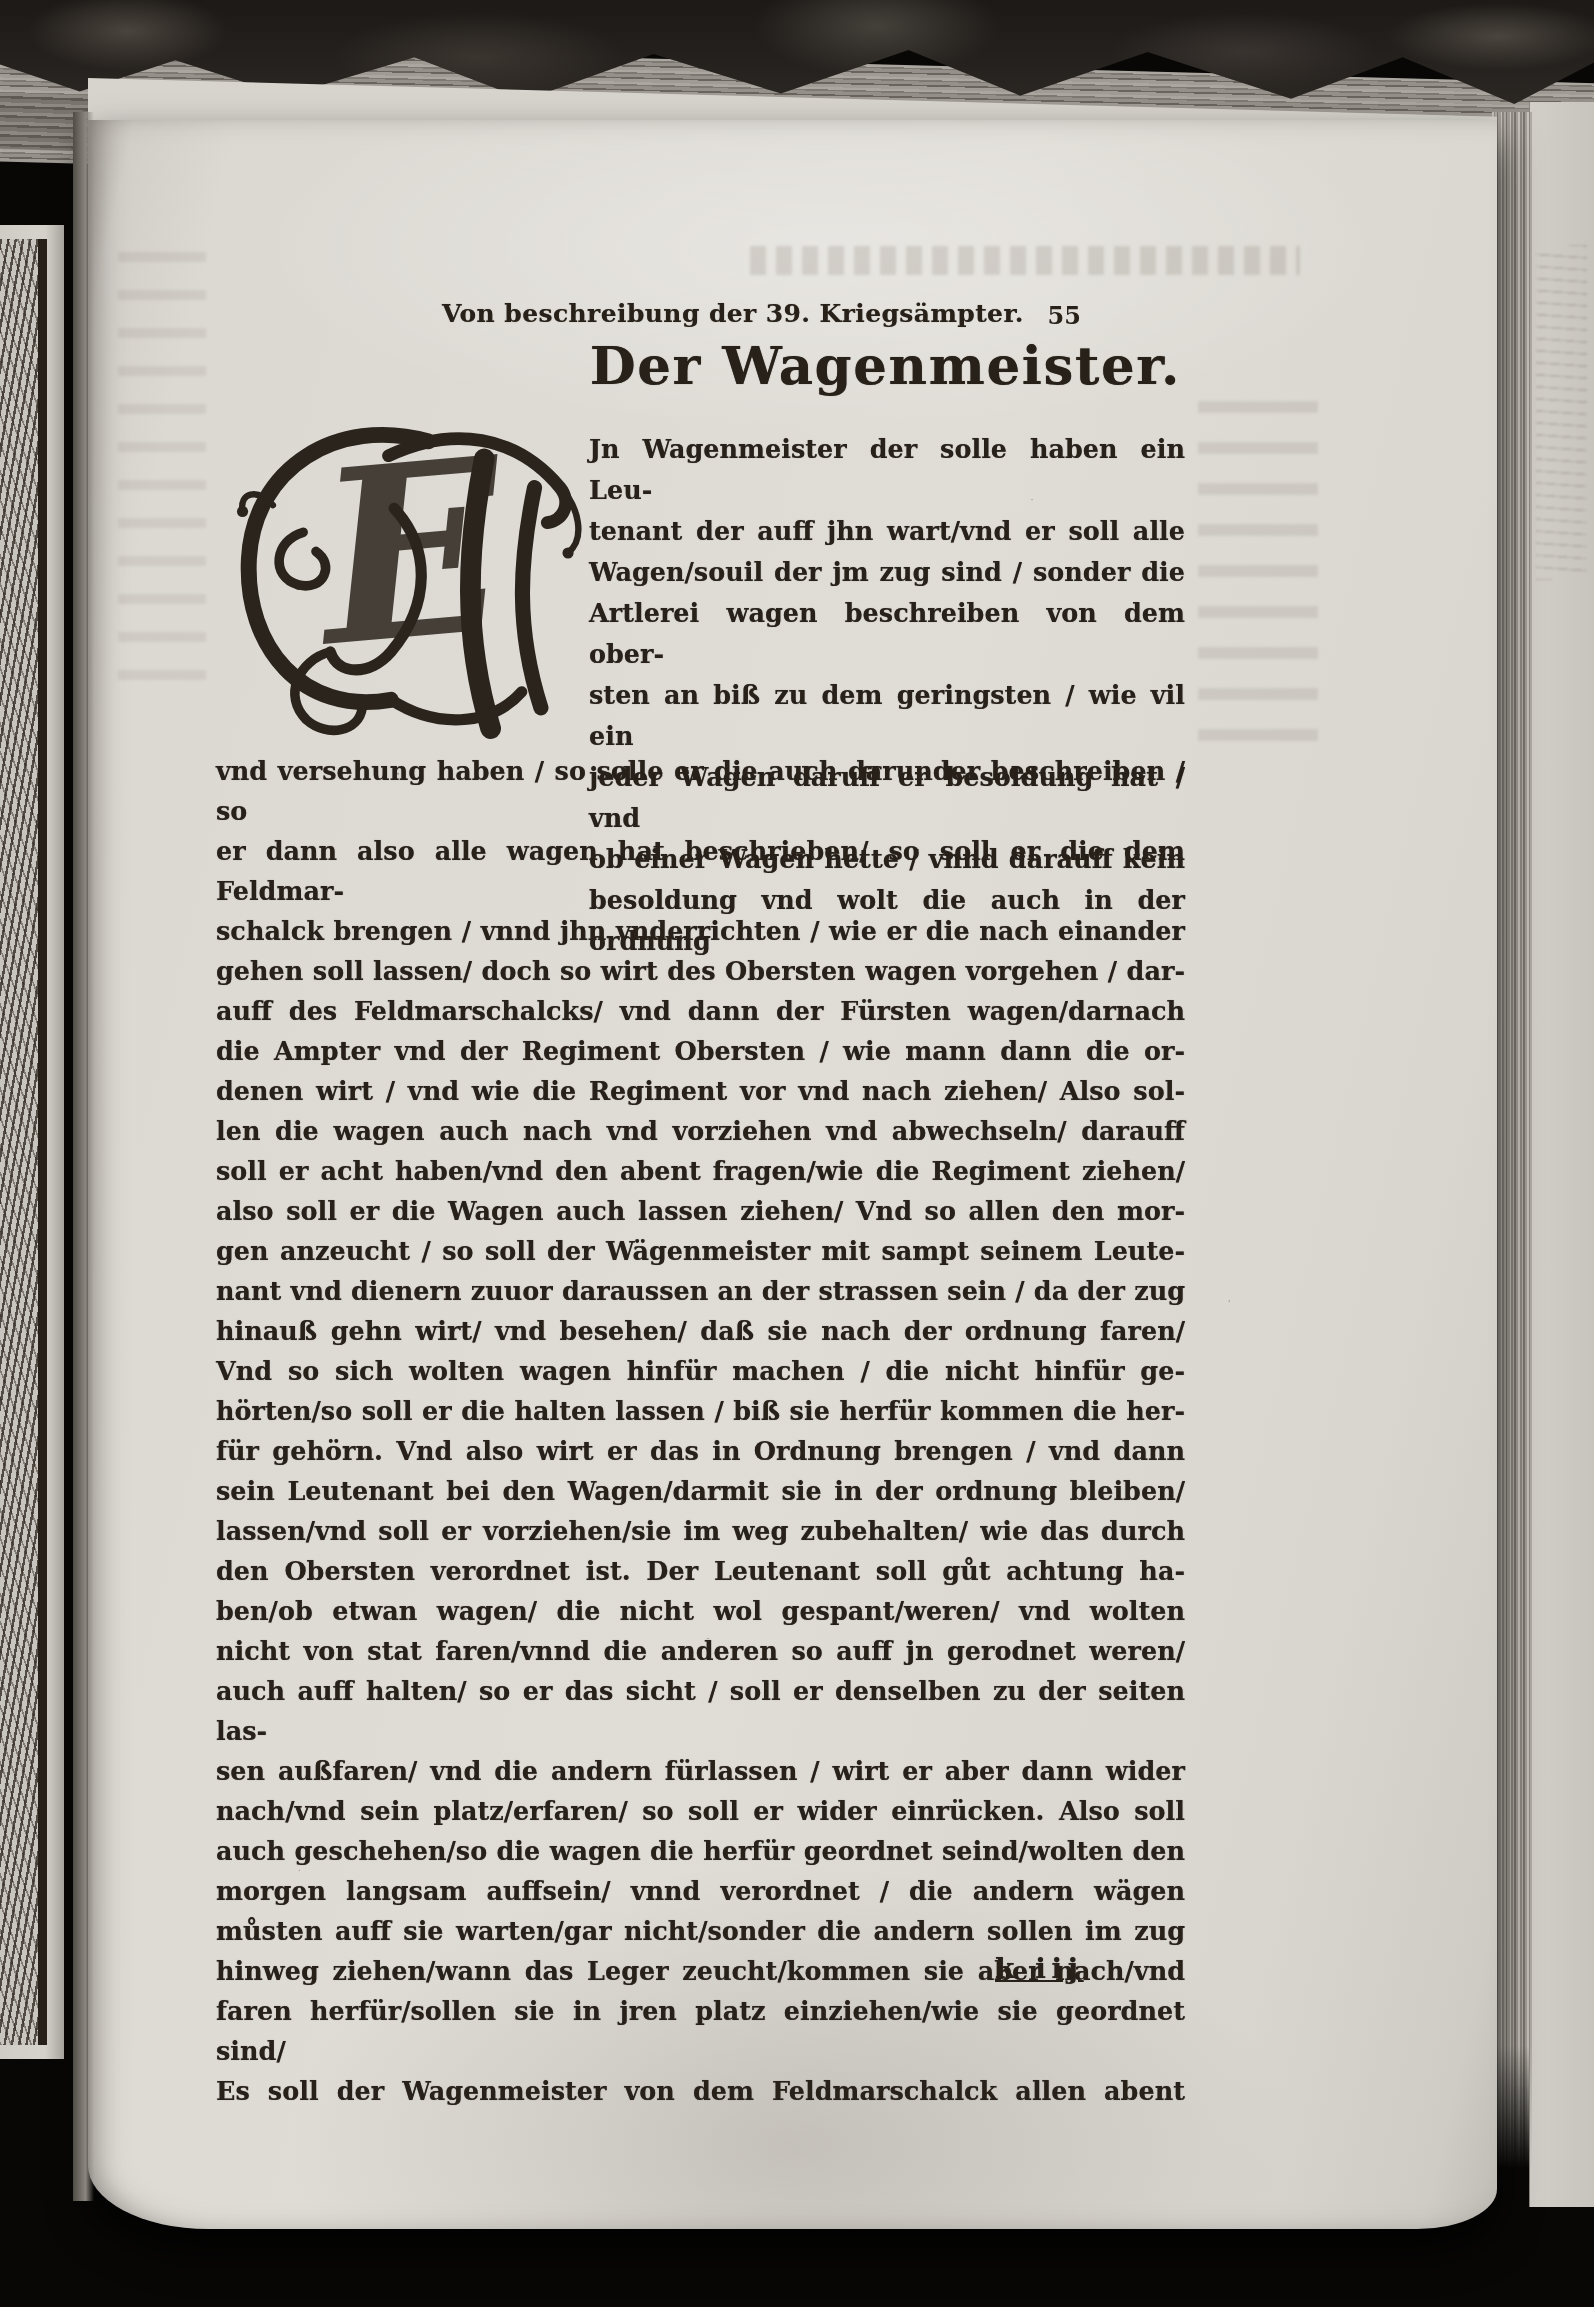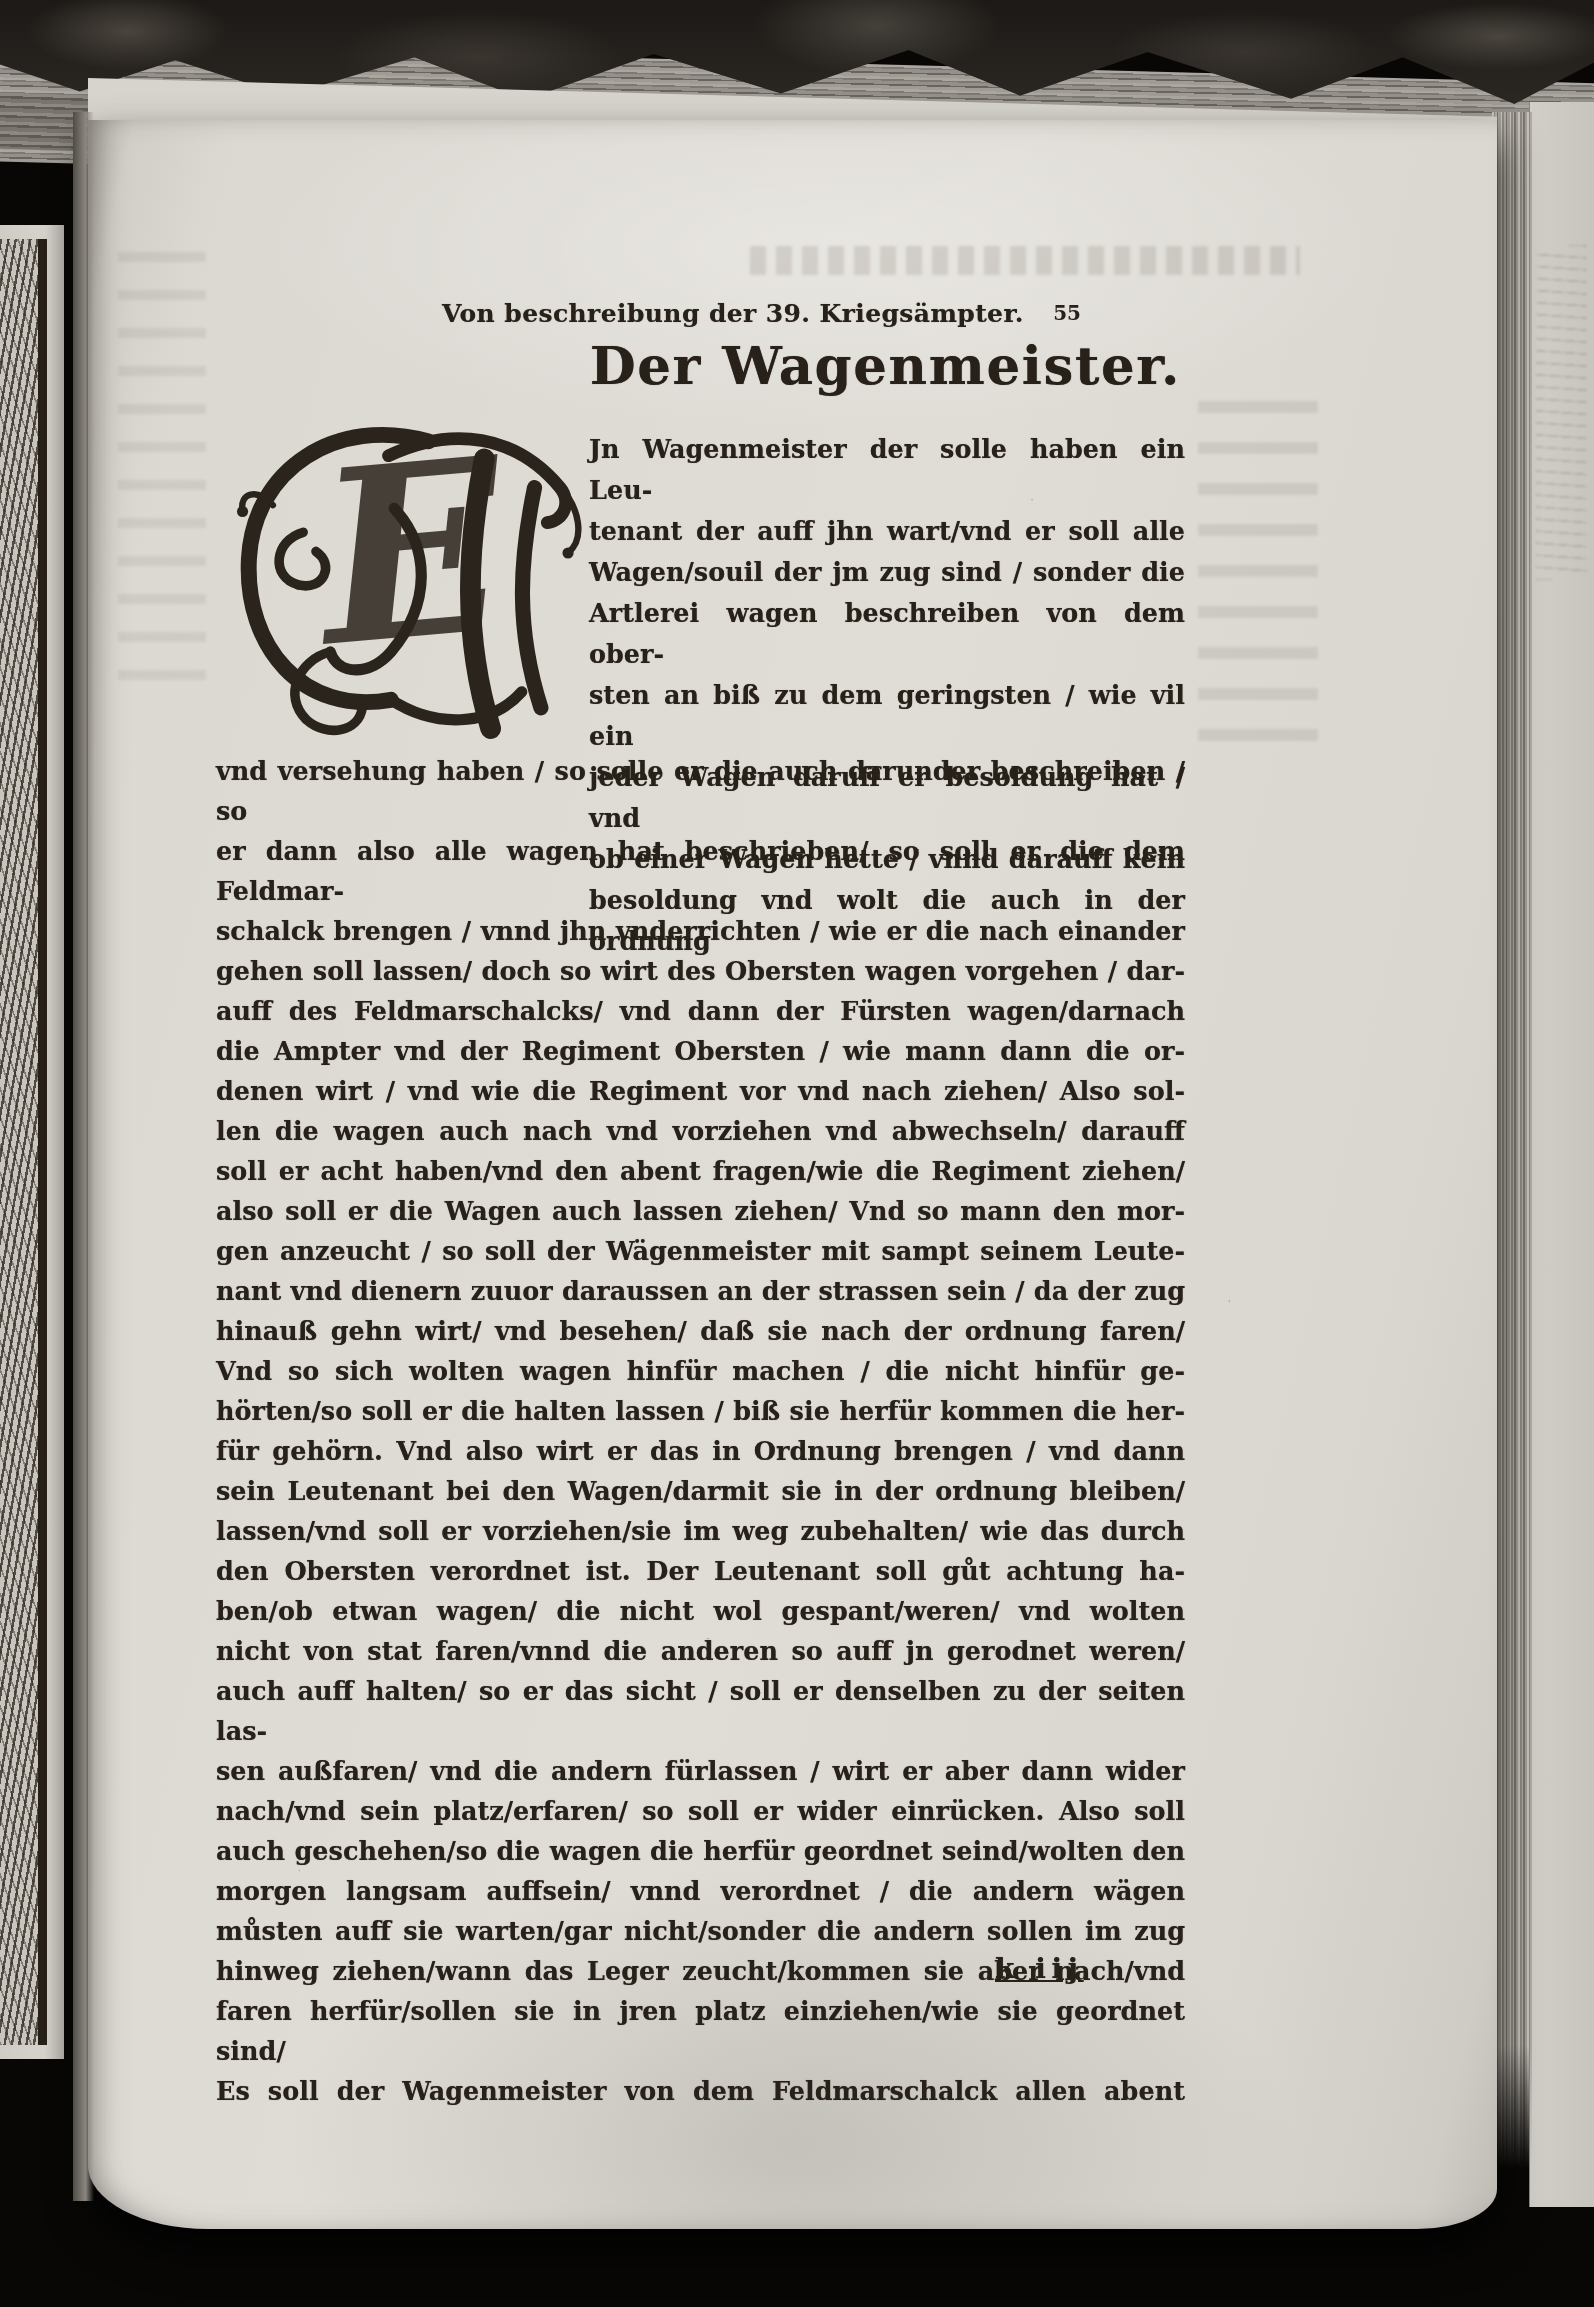--- a/index.html
+++ b/index.html
@@ -80,21 +80,21 @@
     background:repeating-linear-gradient(90deg, rgba(86,76,62,.28) 0 16px, transparent 16px 26px);}
   .ghost-b{left:1110px;top:281px;width:120px;height:343px;
     background:repeating-linear-gradient(to bottom, rgba(86,76,62,.22) 0 12px, transparent 12px 41px);}
   .ghost-c{left:30px;top:132px;width:88px;height:454px;
     background:repeating-linear-gradient(to bottom, rgba(86,76,62,.18) 0 10.4px, transparent 10.4px 38px);}
 
   
   .running-header{position:absolute;left:128px;top:179px;width:965px;height:38px;}
   .header-text{display:inline-block;margin-left:226px;font-size:25px;font-weight:bold;
     letter-spacing:0.4px;text-shadow:0 0 0.8px rgba(35,28,22,.6);}
-  .page-number{position:absolute;right:100px;top:2.4px;font-size:20px;font-weight:bold;}
+  .page-number{position:absolute;right:100px;top:2.4px;font-size:24px;font-weight:bold;}
 
   .section-title{position:absolute;left:128px;top:214px;width:965px;
     padding-left:68px;box-sizing:border-box;text-align:right;
     font-size:53px;font-weight:bold;letter-spacing:1.6px;
     text-shadow:0 0 0.8px rgba(35,28,22,.7);}
 
   .dropcap{position:absolute;left:137px;top:291px;width:363px;height:351px;}
   .dropcap svg{position:absolute;inset:0;}
   .dropcap .letter{position:absolute;left:96px;top:22px;font-size:239px;line-height:1;
     font-style:italic;font-weight:bold;color:#2b241d;opacity:.85;transform:rotate(-5deg);}
@@ -179,21 +179,21 @@
     <div class="body-block">
         <div class="line">vnd versehung haben / so solle er die auch darunder beschreiben / so</div>
         <div class="line">er dann also alle wagen hat beschrieben/ so soll er die dem Feldmar-</div>
         <div class="line">schalck brengen / vnnd jhn vnderrichten / wie er die nach einander</div>
         <div class="line">gehen soll lassen/ doch so wirt des Obersten wagen vorgehen / dar-</div>
         <div class="line">auff des Feldmarschalcks/ vnd dann der Fürsten wagen/darnach</div>
         <div class="line">die Ampter vnd der Regiment Obersten / wie mann dann die or-</div>
         <div class="line">denen wirt / vnd wie die Regiment vor vnd nach ziehen/ Also sol-</div>
         <div class="line">len die wagen auch nach vnd vorziehen vnd abwechseln/ darauff</div>
         <div class="line">soll er acht haben/vnd den abent fragen/wie die Regiment ziehen/</div>
-        <div class="line">also soll er die Wagen auch lassen ziehen/ Vnd so mann den mor-</div>
+        <div class="line">also soll er die Wagen auch lassen ziehen/ Vnd so allen den mor-</div>
         <div class="line">gen anzeucht / so soll der Wägenmeister mit sampt seinem Leute-</div>
         <div class="line">nant vnd dienern zuuor daraussen an der strassen sein / da der zug</div>
         <div class="line">hinauß gehn wirt/ vnd besehen/ daß sie nach der ordnung faren/</div>
         <div class="line">Vnd so sich wolten wagen hinfür machen / die nicht hinfür ge-</div>
         <div class="line">hörten/so soll er die halten lassen / biß sie herfür kommen die her-</div>
         <div class="line">für gehörn. Vnd also wirt er das in Ordnung brengen / vnd dann</div>
         <div class="line">sein Leutenant bei den Wagen/darmit sie in der ordnung bleiben/</div>
         <div class="line">lassen/vnd soll er vorziehen/sie im weg zubehalten/ wie das durch</div>
         <div class="line">den Obersten verordnet ist. Der Leutenant soll gůt achtung ha-</div>
         <div class="line">ben/ob etwan wagen/ die nicht wol gespant/weren/ vnd wolten</div>

